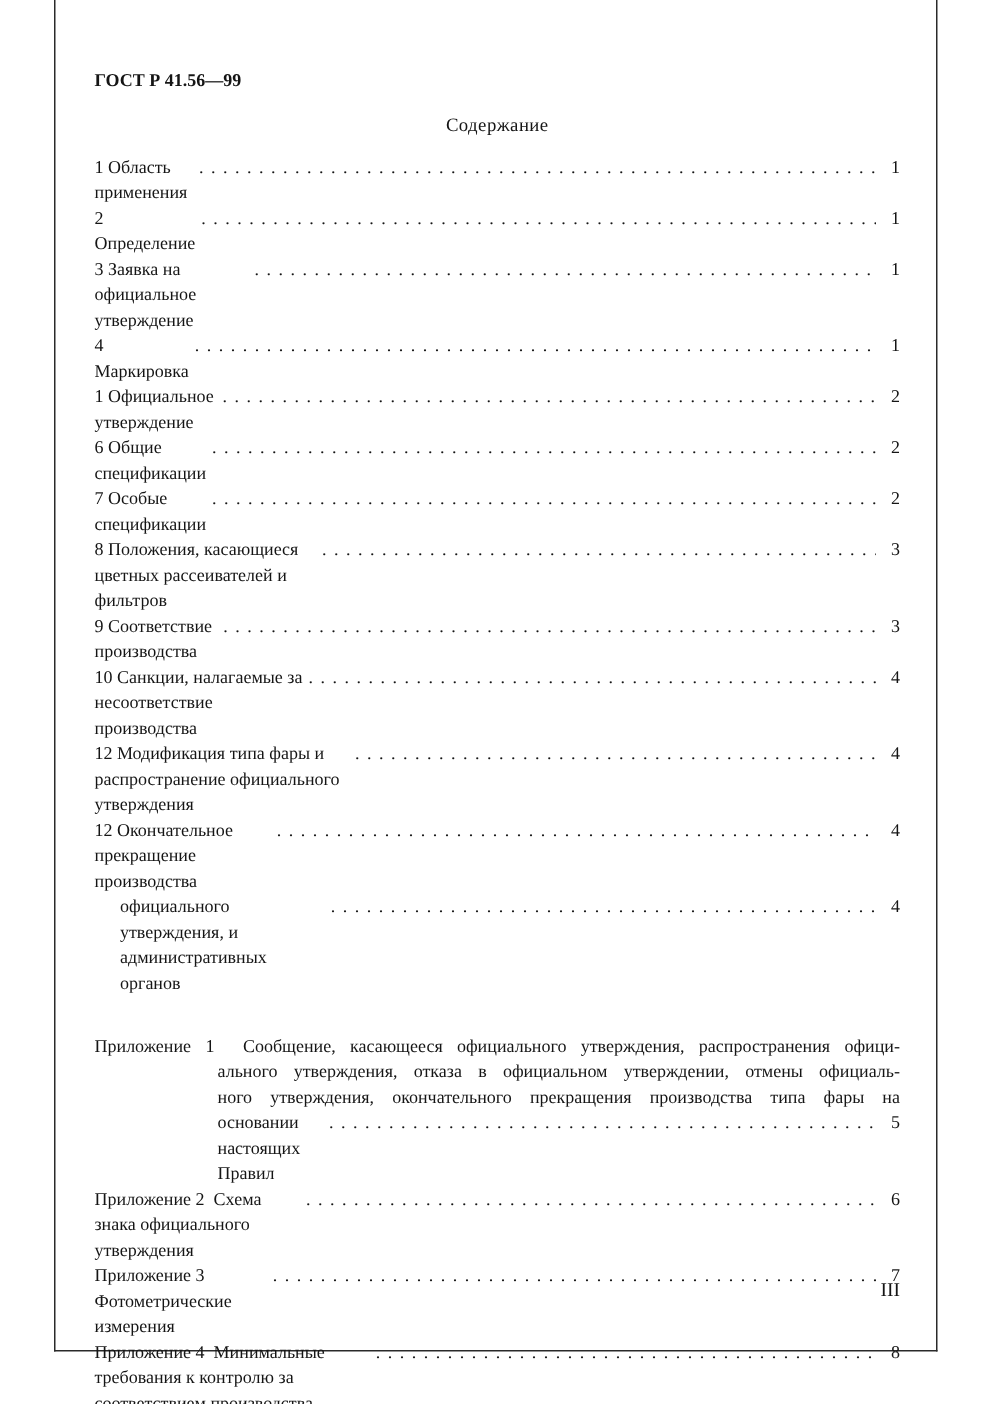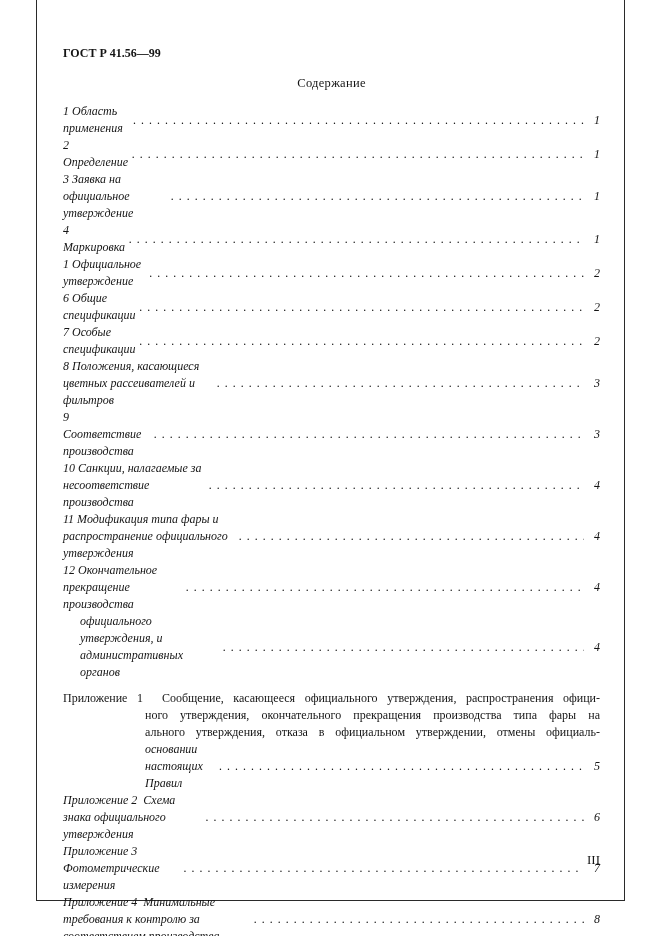--- a/index.html
+++ b/index.html
@@ -34,25 +34,24 @@
     font-size: 12.5px;
     line-height: 15px;
     margin-top: 16px;
     letter-spacing: 0.3px;
   }
   .toc {
     margin-top: 12px;
     font-size: 12px;
     line-height: 17px;
   }
-  .toc-entry.gap-before { margin-top: 9px; }
+  .toc-entry.gap-before { margin-top: 25px; }
   .toc-line.with-page {
     display: flex;
-    align-items: center;
-    font-style: italic;
+    align-items: flex-start;
   }
   .toc-text { white-space: pre-wrap; }
   .toc-line.justify {
     text-align: justify;
     text-align-last: justify;
   }
   .leader {
     flex: 1 1 auto;
     overflow: hidden;
     white-space: nowrap;
@@ -152,43 +151,43 @@
       </div>
       <div class="toc-entry">
         <div class="toc-line with-page">
           <span class="toc-text">10 Санкции, налагаемые за несоответствие производства</span>
           <span class="leader"></span>
           <span class="toc-page">4</span>
         </div>
       </div>
       <div class="toc-entry">
         <div class="toc-line with-page">
-          <span class="toc-text">11 Модификация типа фары и распространение официального утверждения</span>
+          <span class="toc-text">12 Модификация типа фары и распространение официального утверждения</span>
           <span class="leader"></span>
           <span class="toc-page">4</span>
         </div>
       </div>
       <div class="toc-entry">
         <div class="toc-line with-page">
           <span class="toc-text">12 Окончательное прекращение производства</span>
           <span class="leader"></span>
           <span class="toc-page">4</span>
         </div>
       </div>
       <div class="toc-entry">
         <div class="toc-line with-page" style="padding-left: 17px;">
           <span class="toc-text">официального утверждения, и административных органов</span>
           <span class="leader"></span>
           <span class="toc-page">4</span>
         </div>
       </div>
       <div class="toc-entry gap-before">
         <div class="toc-line justify"><span class="toc-text">Приложение 1  Сообщение, касающееся официального утверждения, распространения офици-</span></div>
+        <div class="toc-line justify" style="padding-left: 82px;"><span class="toc-text">ального утверждения, отказа в официальном утверждении, отмены официаль-</span></div>
         <div class="toc-line justify" style="padding-left: 82px;"><span class="toc-text">ного утверждения, окончательного прекращения производства типа фары на</span></div>
-        <div class="toc-line justify" style="padding-left: 82px;"><span class="toc-text">ального утверждения, отказа в официальном утверждении, отмены официаль-</span></div>
         <div class="toc-line with-page" style="padding-left: 82px;">
           <span class="toc-text">основании настоящих Правил</span>
           <span class="leader"></span>
           <span class="toc-page">5</span>
         </div>
       </div>
       <div class="toc-entry">
         <div class="toc-line with-page">
           <span class="toc-text">Приложение 2  Схема знака официального утверждения</span>
           <span class="leader"></span>

